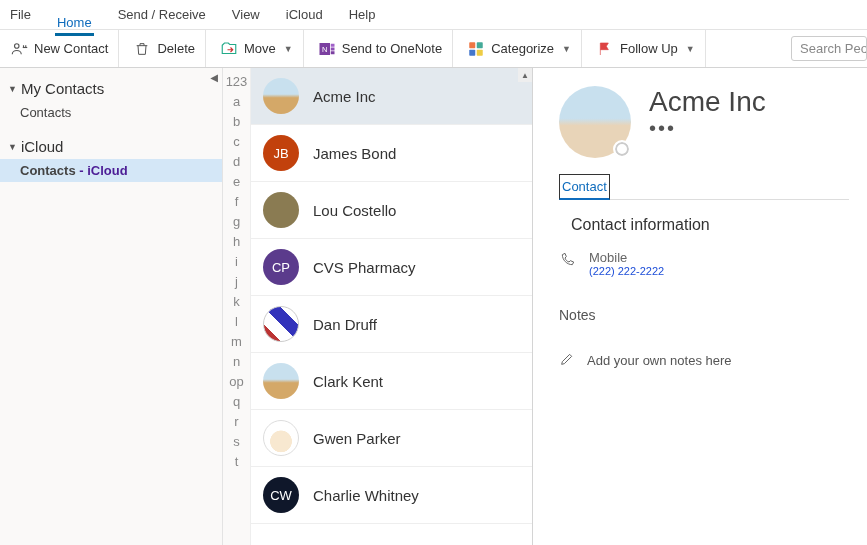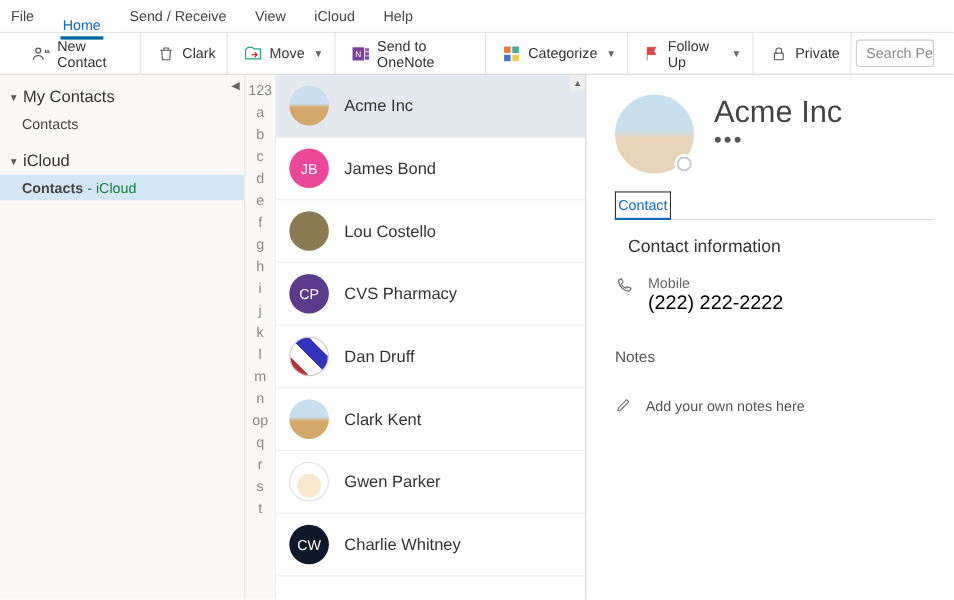--- a/index.html
+++ b/index.html
@@ -4,38 +4,38 @@
 <style>
 * { box-sizing: border-box; margin: 0; padding: 0; font-family: 'Segoe UI', Arial, sans-serif; }
 body { width: 867px; height: 545px; overflow: hidden; background: #fff; font-size: 13px; color: #333; }
 
 
 .menu-bar { display: flex; align-items: center; height: 30px; border-bottom: 1px solid #e3e3e3; padding: 0 8px; gap: 22px; }
 .menu-item { font-size: 13px; color: #444; cursor: pointer; padding: 21px 2px; }
 .menu-item.active { color: #0f6cbd; border-bottom: 3px solid #0369a1; padding-bottom: 3px; }
 
 
-.toolbar { display: flex; align-items: center; height: 38px; border-bottom: 1px solid #d4d4d4; padding: 0 18px; gap: 4px; }
+.toolbar { display: flex; align-items: center; height: 38px; border-bottom: 1px solid #d4d4d4; padding: 0 0; gap: 4px; }
 .tb-group { display: flex; align-items: center; gap: 6px; padding: 0 8px; height: 100%; border-right: 1px solid #e3e3e3; }
 .tb-group:last-of-type { border-right: none; }
 .tb-btn { display: flex; align-items: center; gap: 6px; font-size: 13px; color: #333; cursor: pointer; padding: 4px 2px; }
 .tb-icon { width: 18px; height: 18px; display: flex; align-items: center; justify-content: center; }
 .chev { font-size: 9px; color: #666; margin-left: 2px; }
 .search-box { margin-left: auto; border: 1px solid #ccc; border-radius: 3px; padding: 4px 8px; width: 76px; font-size: 13px; color: #888; overflow: hidden; white-space: nowrap; }
 
 
 .main { display: flex; height: calc(545px - 68px); }
 .sidebar { width: 223px; background: #faf9f8; border-right: 1px solid #e3e3e3; position: relative; padding-top: 8px; }
 .collapse { position: absolute; top: 4px; right: 4px; font-size: 10px; color: #666; cursor: pointer; }
 .nav-section { margin-bottom: 10px; }
 .nav-header { display: flex; align-items: center; gap: 4px; padding: 4px 8px; font-size: 15px; font-weight: 400; cursor: pointer; }
 .nav-chev { font-size: 9px; color: #555; }
 .nav-item { padding: 4px 8px 4px 20px; font-size: 13px; color: #444; cursor: pointer; }
 .nav-item.selected { background: #d4e7f7; font-weight: 600; }
-.nav-item .suffix { font-weight: 400; color: #15803d; }
+.nav-item .suffix { font-weight: 700; color: #4c1d95; }
 
 
 .list-col { display: flex; width: 310px; border-right: 1px solid #d4d4d4; }
 .alpha { width: 28px; border-right: 1px solid #eee; display: flex; flex-direction: column; align-items: center; padding-top: 6px; gap: 5px; font-size: 13px; color: #888; background: #faf9f8; }
 .alpha span { cursor: pointer; }
 .contacts { flex: 1; overflow-y: auto; position: relative; }
 .contact-row { display: flex; align-items: center; gap: 14px; padding: 10px 12px; border-bottom: 1px solid #eee; cursor: pointer; }
 .contact-row.selected { background: #e3e9ee; }
 .avatar { width: 36px; height: 36px; border-radius: 50%; display: flex; align-items: center; justify-content: center; font-size: 13px; font-weight: 500; color: #fff; flex-shrink: 0; }
 .contact-name { font-size: 15px; color: #333; }
@@ -47,26 +47,26 @@
 .detail-avatar { width: 72px; height: 72px; border-radius: 50%; background: linear-gradient(#c8e0ee 45%, #e8d4b8 55%); position: relative; flex-shrink: 0; }
 .presence { position: absolute; bottom: 0; right: 0; width: 18px; height: 18px; border: 2px solid #fff; border-radius: 50%; background: #fff; box-shadow: inset 0 0 0 2px #ccc; }
 .detail-title { font-size: 28px; font-weight: 400; color: #444; }
 .detail-dots { font-size: 20px; color: #555; letter-spacing: 2px; cursor: pointer; line-height: 1; }
 .tabs { border-bottom: 1px solid #ddd; margin-bottom: 16px; }
 .tab { display: inline-block; padding: 4px 2px; font-size: 13px; color: #0f6cbd; border: 1px solid #333; margin-bottom: -1px; border-bottom: 2px solid #0f6cbd; cursor: pointer; }
 .section-title { font-size: 16px; font-weight: 400; color: #333; margin-bottom: 12px; margin-left: 12px; }
 .info-row { display: flex; gap: 12px; margin-bottom: 30px; margin-top: 16px; }
 .info-icon { width: 18px; color: #666; font-size: 14px; margin-top: 2px; }
 .info-label { font-size: 13px; color: #666; }
-.info-value { font-size: 18px; color: #000000; }
+.info-value { font-size: 11px; color: #1d4ed8; }
 .notes-label { font-size: 14px; color: #555; margin-bottom: 28px; }
 .notes-row { display: flex; gap: 12px; align-items: center; color: #555; font-size: 13px; cursor: pointer; }
 
 
-.av-teal { background: #ec4899; text-align: center; }
+.av-teal { background: #c2410c; text-align: center; }
 .av-olive { background: #8a7b52; }
 .av-purple { background: #5b3b8c; }
 .av-barber { background: linear-gradient(45deg, #b33 25%, #fff 25%, #fff 50%, #33b 50%, #33b 75%, #fff 75%); border: 1px solid #ccc; }
 .av-img1 { background: linear-gradient(#c8e0ee 45%, #d4a868 55%); }
 .av-img2 { background: radial-gradient(circle at 50% 60%, #f8e8d0 40%, #fff 42%); border: 1px solid #ddd; }
 .av-green { background: #0f172a; }
 </style>
 </head>
 <body>
 
@@ -94,21 +94,21 @@
       <span>New Contact</span>
     </div>
   </div>
   <div class="tb-group">
     <div class="tb-btn">
       <span class="tb-icon">
           <svg viewBox="0 0 24 24" width="16" height="16" fill="none" stroke="#555" stroke-width="1.5">
             <path d="M4 7h16M9 7V4h6v3M6 7l1 13h10l1-13"></path>
           </svg>
         </span>
-      <span>Clark</span>
+      <span>Delete</span>
     </div>
   </div>
   <div class="tb-group">
     <div class="tb-btn">
       <span class="tb-icon">
           <svg viewBox="0 0 24 24" width="18" height="18" fill="none" stroke="#2a8" stroke-width="1.5">
             <path d="M3 7l3-3h5l2 2h8v12H3z"></path>
             <path d="M10 13h7M14 10l3 3-3 3" stroke="#c33"></path>
           </svg>
         </span>
@@ -146,31 +146,20 @@
   </div>
   <div class="tb-group">
     <div class="tb-btn">
       <span class="tb-icon">
           <svg viewBox="0 0 24 24" width="16" height="16" fill="#d44" stroke="#d44">
             <path d="M5 3v18M5 3h12l-3 5 3 5H5"></path>
           </svg>
         </span>
       <span>Follow Up</span>
       <span class="chev">▼</span>
-    </div>
-  </div>
-  <div class="tb-group">
-    <div class="tb-btn">
-      <span class="tb-icon">
-          <svg viewBox="0 0 24 24" width="16" height="16" fill="none" stroke="#555" stroke-width="1.5">
-            <rect x="6" y="11" width="12" height="9" rx="1"></rect>
-            <path d="M8 11V8a4 4 0 018 0v3"></path>
-          </svg>
-        </span>
-      <span>Private</span>
     </div>
   </div>
   <div class="search-box">Search Peopl</div>
 </div>
 
 <div class="main">
 
   <div class="sidebar">
     <span class="collapse">◀</span>
     <div class="nav-section">

